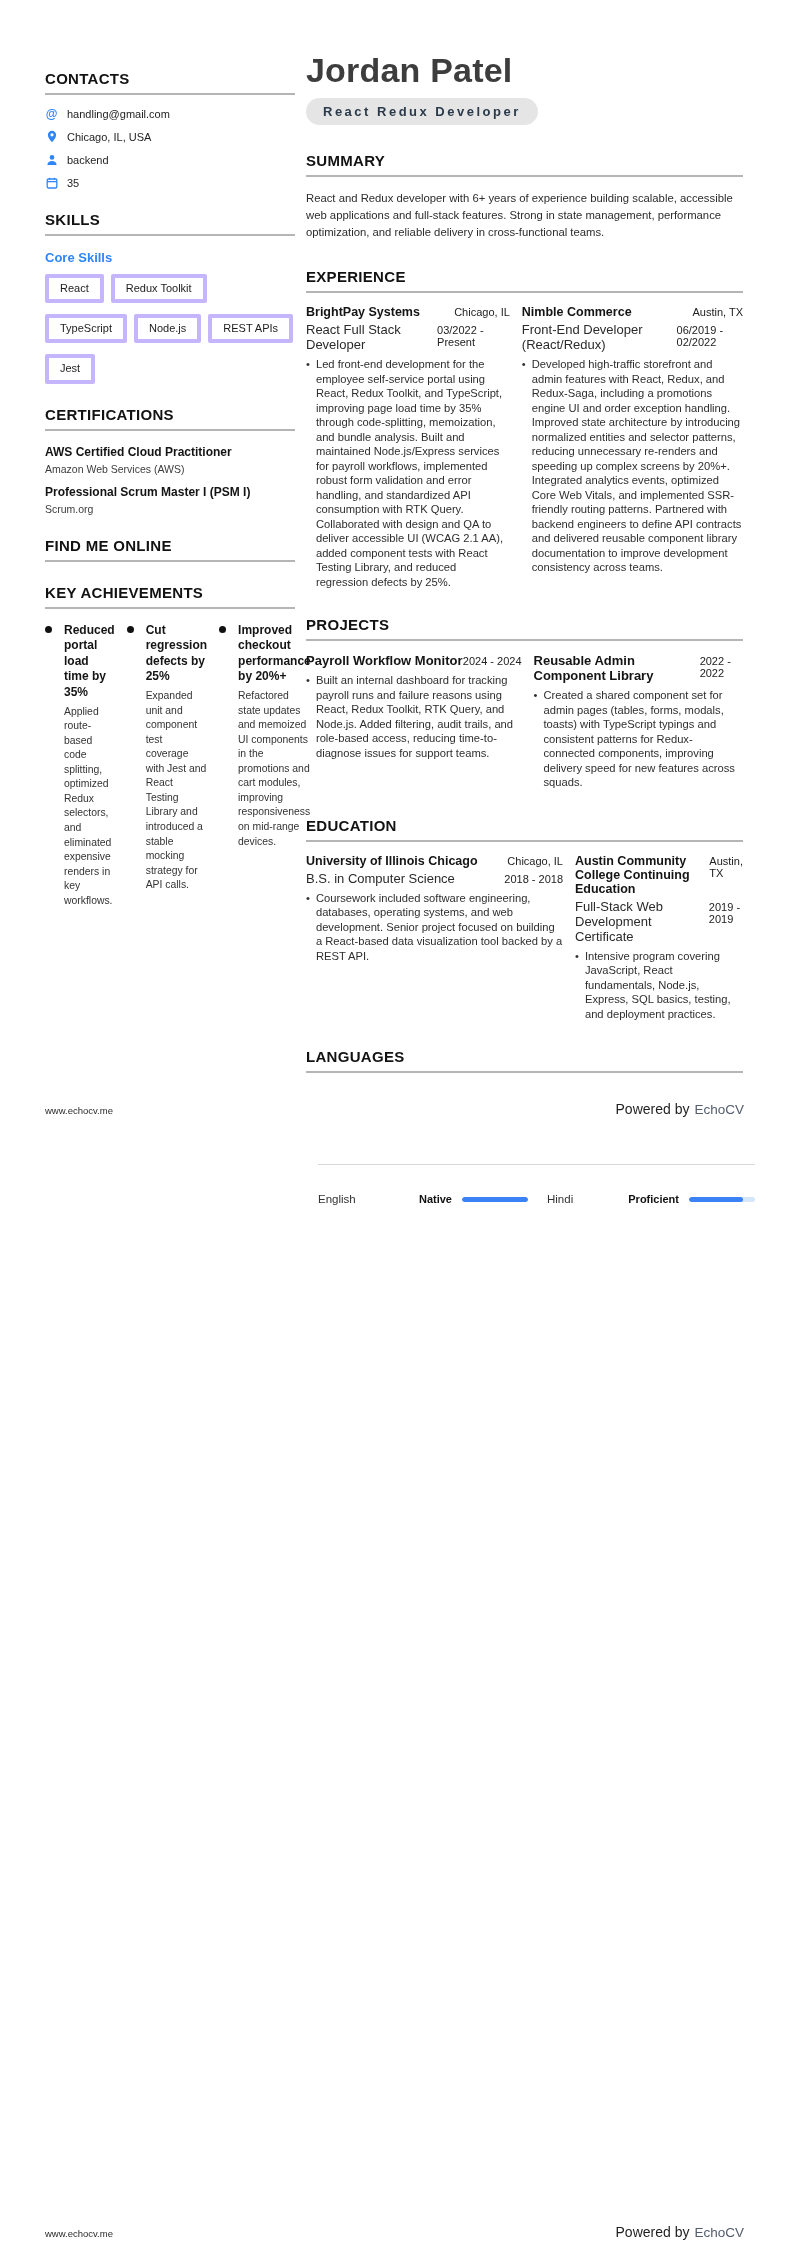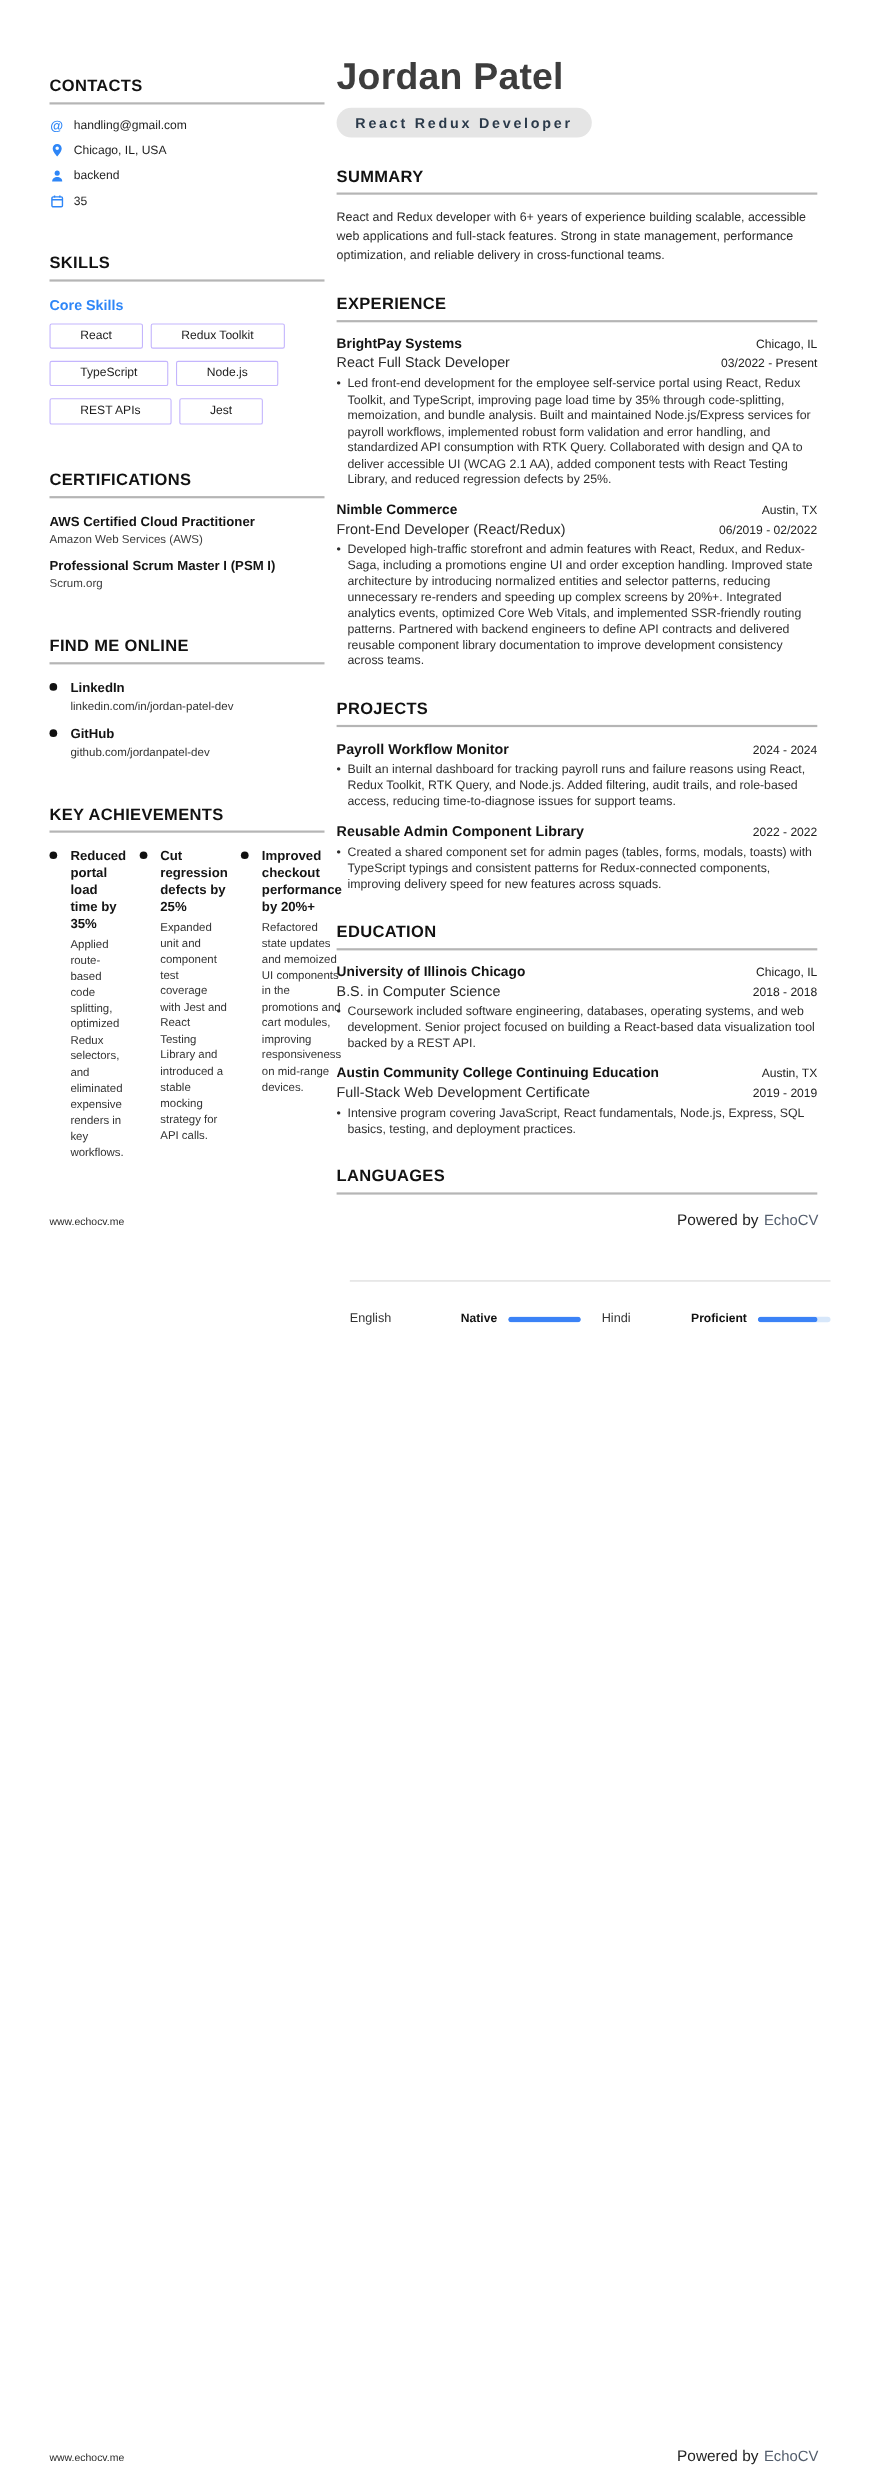--- a/index.html
+++ b/index.html
@@ -9,31 +9,31 @@
 
   
   .left-col  { position:absolute; left:45px;  top:70px; width:250px; }
   .right-col { position:absolute; left:306px; top:52px; width:437px; }
 
   
   .sec-h { font-size:15px; font-weight:bold; color:#121212; letter-spacing:.3px;
            padding-bottom:6px; border-bottom:2px solid #b5b5b5; }
 
   
-  .l-section { margin-top:42px; }
+  .l-section { margin-top:22px; }
   .l-section.first { margin-top:0; }
   .contact-list { margin-top:12px; display:flex; flex-direction:column; gap:10px; }
   .contact-row { display:flex; align-items:center; gap:9px; font-size:11px; color:#1e1e1e; }
   .cicon { width:13px; height:13px; display:inline-flex; align-items:center; justify-content:center; flex:0 0 13px; }
   .cicon svg { display:block; }
   .at-glyph { color:#2e86f7; font-weight:bold; font-size:12px; line-height:1; }
 
   .skill-group { margin-top:14px; font-size:13px; font-weight:bold; color:#2e86f7; }
   .chips { margin-top:9px; display:flex; flex-wrap:wrap; gap:11px 7px; }
-  .chip { border:1px solid #c4b5fd; border-radius:2px; padding:4px 27px; font-size:11px; color:#1d1d1d; line-height:1.2; background:#fff; }
+  .chip { border:4px solid #c4b5fd; border-radius:2px; padding:4px 11px; font-size:11px; color:#1d1d1d; line-height:1.2; background:#fff; }
 
   .cert-list { margin-top:14px; display:flex; flex-direction:column; gap:10px; }
   .cert-name { font-size:12px; font-weight:bold; color:#141414; line-height:1.25; }
   .cert-issuer { font-size:10.5px; color:#3c3c3c; margin-top:3px; }
 
   .dot-list { margin-top:14px; display:flex; flex-direction:column; gap:12px; }
   .dot-item { display:flex; gap:12px; }
   .dot { width:7px; height:7px; border-radius:50%; background:#111; margin-top:3px; flex:0 0 7px; }
   .dot-label { font-size:12px; font-weight:bold; color:#141414; line-height:1.25; }
   .dot-sub { font-size:10.5px; color:#333; margin-top:3px; }
@@ -43,21 +43,21 @@
   .ach-desc { font-size:10.4px; color:#333; line-height:1.4; margin-top:4px; }
 
   
   .person-name { font-size:34px; font-weight:600; color:#3d3d3d; line-height:1.1; letter-spacing:.2px; }
   .badge { display:inline-block; margin-top:9px; background:#e5e5e5; color:#2b3a4a;
            font-size:13px; font-weight:600; letter-spacing:2.5px; padding:6px 17px; border-radius:999px; }
 
   .r-section { margin-top:27px; }
   .summary-text { margin-top:13px; font-size:11.3px; line-height:17px; color:#2c2c2c; }
 
-  .entries { margin-top:12px; display:flex; flex-direction:column; gap:12px;justify-content:flex-end; }
+  .entries { margin-top:12px; display:flex; flex-direction:row; gap:12px;justify-content:flex-end; }
   .entry-line { display:flex; justify-content:space-between; align-items:baseline; }
   .entry-company { font-size:12.5px; font-weight:bold; color:#141414; }
   .entry-loc { font-size:11px; color:#222; }
   .entry-role { font-size:13px; color:#2a2a2a; margin-top:3px; }
   .entry-dates { font-size:11px; color:#222; }
   .bullets { margin-top:5px; }
   .bullet { display:flex; gap:6px; font-size:11.2px; line-height:14.5px; color:#2e2e2e; }
   .bullet .b { flex:0 0 auto; }
 
   .proj-name { font-size:13px; font-weight:bold; color:#141414; }
@@ -148,36 +148,20 @@
         </div>
         <div>
           <div class="cert-name">Professional Scrum Master I (PSM I)</div>
           <div class="cert-issuer">Scrum.org</div>
         </div>
       </div>
     </div>
 
     <div class="l-section">
       <div class="sec-h">FIND ME ONLINE</div>
-      <div class="dot-list">
-        <div class="dot-item">
-          <span class="dot"></span>
-          <div>
-            <div class="dot-label">LinkedIn</div>
-            <div class="dot-sub">linkedin.com/in/jordan-patel-dev</div>
-          </div>
-        </div>
-        <div class="dot-item">
-          <span class="dot"></span>
-          <div>
-            <div class="dot-label">GitHub</div>
-            <div class="dot-sub">github.com/jordanpatel-dev</div>
-          </div>
-        </div>
-      </div>
     </div>
 
     <div class="l-section">
       <div class="sec-h">KEY ACHIEVEMENTS</div>
       <div class="ach-list">
         <div class="dot-item">
           <span class="dot"></span>
           <div>
             <div class="ach-title">Reduced portal load time by 35%</div>
             <div class="ach-desc">Applied route-based code splitting, optimized Redux selectors, and eliminated expensive renders in key workflows.</div>

